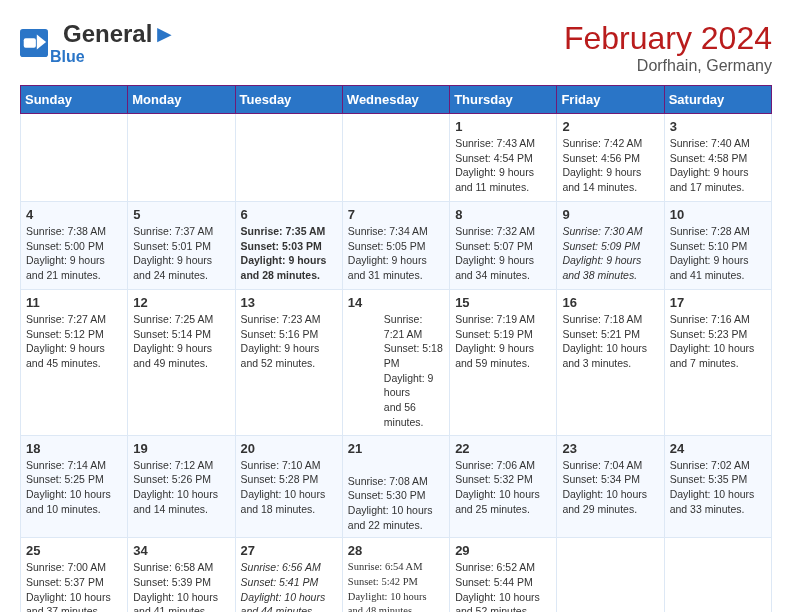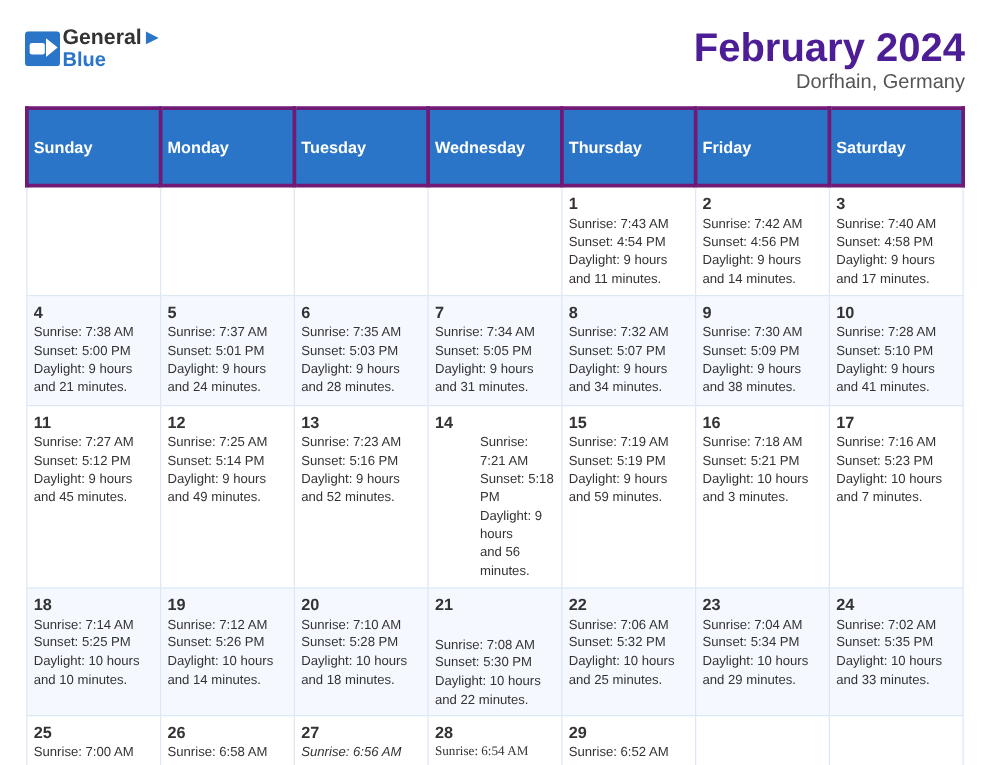--- a/index.html
+++ b/index.html
@@ -23,40 +23,40 @@
     .logo-icon {
       width: 28px;
       height: 28px;
       margin-right: 2px;
     }
     .title-area {
       text-align: right;
     }
     .month-title {
       font-size: 32px;
-      font-weight: bold;
-      color: #4c1d95;
+      font-weight: normal;
+      color: #b91c1c;
     }
     .location {
       font-size: 16px;
       color: #555;
     }
     table {
       width: 100%;
       border-collapse: collapse;
       table-layout: fixed;
     }
     thead tr th {
       background-color: #2a75c7;
       color: #fff;
       font-size: 13px;
       font-weight: bold;
-      padding: 22px 4px;
+      padding: 6px 4px;
       text-align: left;
-      border: 3px solid #701a75;
+      border: 1px solid #701a75;
     }
     tbody tr td {
       vertical-align: top;
       padding: 5px 5px;
       border: 1px solid #dde8f5;
       font-size: 11px;
       color: #333;
       height: 88px;
       background: #fff;
     }
@@ -83,21 +83,21 @@
 <body>
 
 <div class="header-area">
   <div class="logo">
     <svg class="logo-icon" viewBox="0 0 30 30">
       <rect x="0" y="0" width="30" height="30" rx="3" fill="#2a75c7"></rect>
       <polygon points="18,6 28,14 18,22" fill="#fff"></polygon>
       <rect x="4" y="10" width="13" height="10" rx="2" fill="#fff"></rect>
     </svg>
     <div>
-      <div style="font-size:17px;font-weight:bold;color:#333;">General<span style="color:#2a75c7;">►</span></div>
+      <div style="font-size:24px;font-weight:bold;color:#333;margin-left:13px;">General<span style="color:#2a75c7;">►</span></div>
       <div style="font-size:16px;font-weight:bold;color:#2a75c7;">Blue</div>
     </div>
   </div>
   <div class="title-area">
     <div class="month-title">February 2024</div>
     <div class="location">Dorfhain, Germany</div>
   </div>
 </div>
 
 <table>
@@ -150,42 +150,42 @@
         </td>
         <td>
           <span class="day-num">5</span>
           <div class="cell-info" style="white-space: pre-line;">Sunrise: 7:37 AM
 Sunset: 5:01 PM
 Daylight: 9 hours
 and 24 minutes.</div>
         </td>
         <td>
           <span class="day-num">6</span>
-          <div class="cell-info" style="white-space: pre-line;">Sunrise: 7:35 AM
+          <div class="cell-info" style="white-space: pre-line; font-weight: bold;">Sunrise: 7:35 AM
 Sunset: 5:03 PM
 Daylight: 9 hours
 and 28 minutes.</div>
         </td>
         <td>
           <span class="day-num">7</span>
           <div class="cell-info" style="white-space: pre-line;">Sunrise: 7:34 AM
 Sunset: 5:05 PM
 Daylight: 9 hours
 and 31 minutes.</div>
         </td>
         <td>
           <span class="day-num">8</span>
           <div class="cell-info" style="white-space: pre-line;">Sunrise: 7:32 AM
 Sunset: 5:07 PM
 Daylight: 9 hours
 and 34 minutes.</div>
         </td>
         <td>
           <span class="day-num">9</span>
-          <div class="cell-info" style="white-space: pre-line;">Sunrise: 7:30 AM
+          <div class="cell-info" style="white-space: pre-line; font-style: italic;">Sunrise: 7:30 AM
 Sunset: 5:09 PM
 Daylight: 9 hours
 and 38 minutes.</div>
         </td>
         <td>
           <span class="day-num">10</span>
           <div class="cell-info" style="white-space: pre-line;">Sunrise: 7:28 AM
 Sunset: 5:10 PM
 Daylight: 9 hours
 and 41 minutes.</div>
@@ -295,21 +295,21 @@
       </tr>
       <tr>
         <td>
           <span class="day-num">25</span>
           <div class="cell-info" style="white-space: pre-line;">Sunrise: 7:00 AM
 Sunset: 5:37 PM
 Daylight: 10 hours
 and 37 minutes.</div>
         </td>
         <td>
-          <span class="day-num">26</span>
+          <span class="day-num">34</span>
           <div class="cell-info" style="white-space: pre-line;">Sunrise: 6:58 AM
 Sunset: 5:39 PM
 Daylight: 10 hours
 and 41 minutes.</div>
         </td>
         <td>
           <span class="day-num">27</span>
           <div class="cell-info" style="white-space: pre-line; font-style: italic;">Sunrise: 6:56 AM
 Sunset: 5:41 PM
 Daylight: 10 hours

